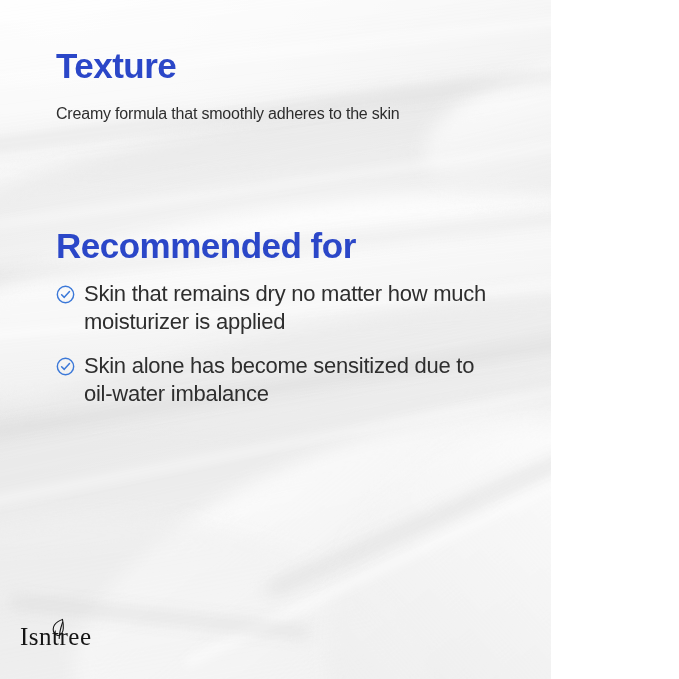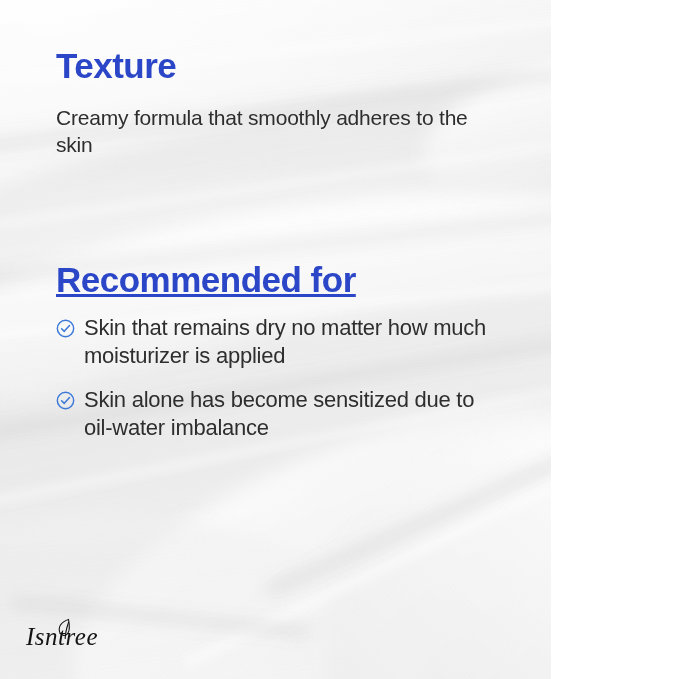--- a/index.html
+++ b/index.html
@@ -113,30 +113,29 @@
     letter-spacing: -0.5px;
     margin: 0;
   }
   #texture-heading {
     font-size: 35px;
     padding-top: 47px;
     line-height: 1.1;
   }
   .texture-desc {
     color: #2e2e2e;
-    font-size: 21px;
+    font-size: 16px;
     margin-top: 18px;
     line-height: 1.3;
     letter-spacing: -0.2px;
   }
   #recommended-heading {
     font-size: 35px;
     margin-top: 103px;
     line-height: 1.1;
-    text-decoration: underline;
   }
   .rec-list {
     list-style: none;
     margin: 14px 0 0 0;
     padding: 0;
   }
   .rec-item {
     display: flex;
     align-items: flex-start;
     margin-bottom: 16px;
@@ -151,27 +150,26 @@
   .rec-text {
     color: #2e2e2e;
     font-size: 22px;
     line-height: 1.28;
     letter-spacing: -0.25px;
   }
 
   
   .logo {
     position: absolute;
-    left: 26px;
+    left: 20px;
     bottom: 28px;
     z-index: 6;
     display: flex;
     align-items: flex-end;
     color: #1a1a1a;
-    font-style: italic;
   }
   .logo-text {
     font-family: "Liberation Serif", serif;
     font-size: 25px;
     letter-spacing: 0.5px;
     color: #141414;
   }
   .logo-leaf {
     position: absolute;
     left: 30px;

